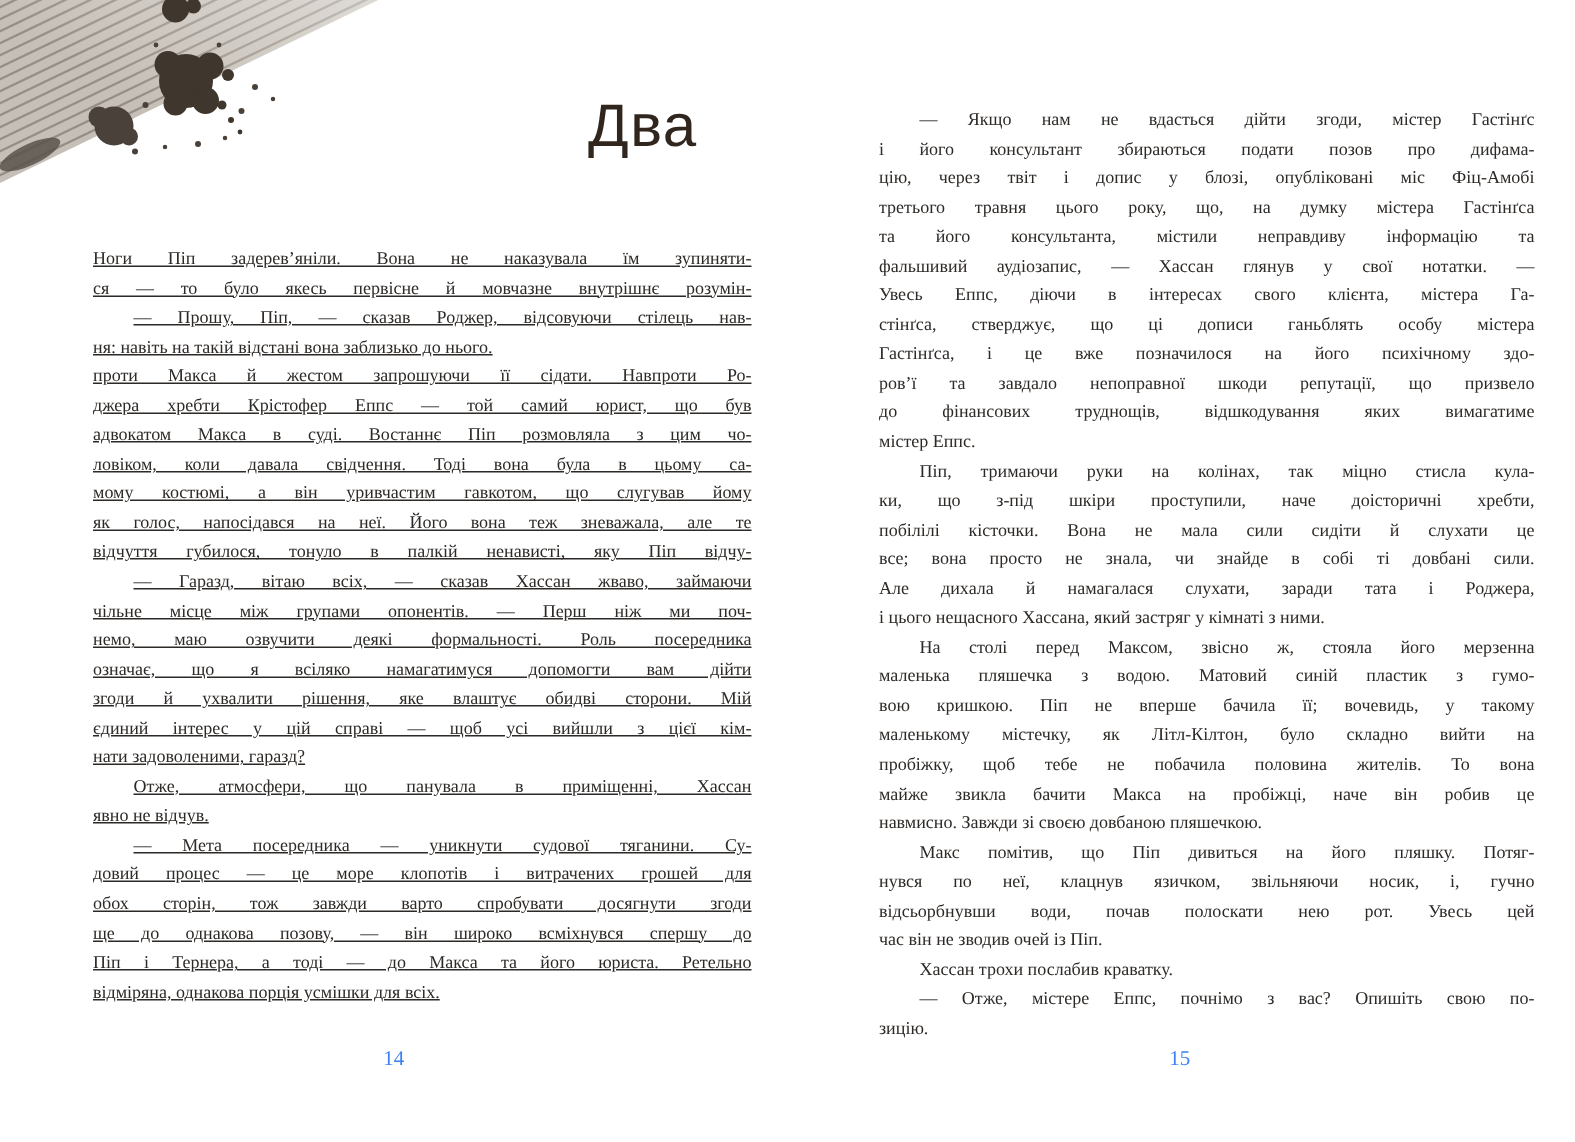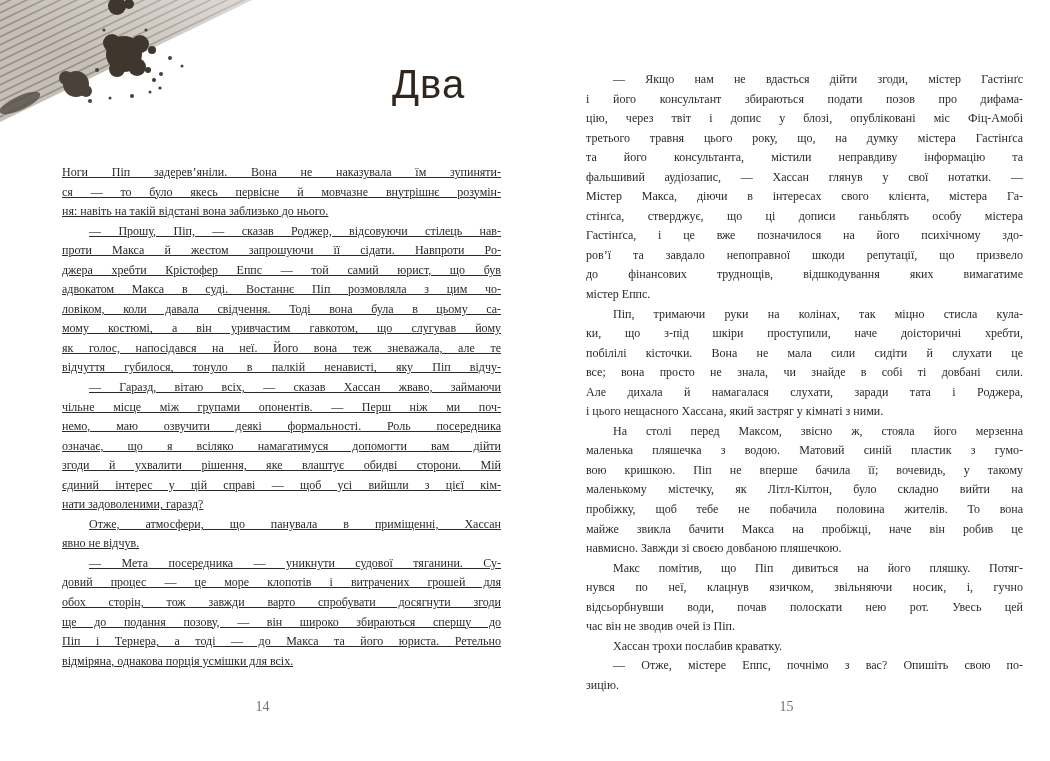--- a/index.html
+++ b/index.html
@@ -37,21 +37,21 @@
   }
   .line.para-start{text-indent:27px;}
   .line.para-start.no-indent{text-indent:0;}
   .line.para-end{text-align-last:left;}
   .page-number{
     position:absolute;
     top:699px;
     width:525px;
     text-align:center;
     font-size:14px;
-    color:#737373;
+    color:#3b82f6;
   }
   .page-number-left{left:0;}
   .page-number-right{left:524px;}
 </style>
 </head>
 <body>
 
 <svg class="corner-art" width="270" height="140" viewBox="0 0 270 140" aria-hidden="true">
   <defs>
     <clipPath id="cornerClip">
@@ -126,54 +126,54 @@
     <circle cx="104" cy="30" r="1.6"></circle>
     <circle cx="146" cy="30" r="1.6"></circle>
   </g>
 </svg>
 
 <div class="chapter-title">Два</div>
 
 <div class="text-col text-col-left" id="left-col">
     <div class="line para-start no-indent">Ноги Піп задерев’яніли. Вона не наказувала їм зупиняти-</div>
     <div class="line">ся — то було якесь первісне й мовчазне внутрішнє розумін-</div>
+    <div class="line para-start">— Прошу, Піп, — сказав Роджер, відсовуючи стілець нав-</div>
     <div class="line para-end">ня: навіть на такій відстані вона заблизько до нього.</div>
-    <div class="line para-start">— Прошу, Піп, — сказав Роджер, відсовуючи стілець нав-</div>
     <div class="line">проти Макса й жестом запрошуючи її сідати. Навпроти Ро-</div>
     <div class="line">джера хребти Крістофер Еппс — той самий юрист, що був</div>
     <div class="line">адвокатом Макса в суді. Востаннє Піп розмовляла з цим чо-</div>
     <div class="line">ловіком, коли давала свідчення. Тоді вона була в цьому са-</div>
     <div class="line">мому костюмі, а він уривчастим гавкотом, що слугував йому</div>
     <div class="line">як голос, напосідався на неї. Його вона теж зневажала, але те</div>
     <div class="line">відчуття губилося, тонуло в палкій ненависті, яку Піп відчу-</div>
     <div class="line para-start">— Гаразд, вітаю всіх, — сказав Хассан жваво, займаючи</div>
     <div class="line">чільне місце між групами опонентів. — Перш ніж ми поч-</div>
     <div class="line">немо, маю озвучити деякі формальності. Роль посередника</div>
     <div class="line">означає, що я всіляко намагатимуся допомогти вам дійти</div>
     <div class="line">згоди й ухвалити рішення, яке влаштує обидві сторони. Мій</div>
     <div class="line">єдиний інтерес у цій справі — щоб усі вийшли з цієї кім-</div>
     <div class="line para-end">нати задоволеними, гаразд?</div>
     <div class="line para-start">Отже, атмосфери, що панувала в приміщенні, Хассан</div>
     <div class="line para-end">явно не відчув.</div>
     <div class="line para-start">— Мета посередника — уникнути судової тяганини. Су-</div>
     <div class="line">довий процес — це море клопотів і витрачених грошей для</div>
     <div class="line">обох сторін, тож завжди варто спробувати досягнути згоди</div>
-    <div class="line">ще до подання позову, — він широко збираються спершу до</div>
+    <div class="line">ще до однакова позову, — він широко всміхнувся спершу до</div>
     <div class="line">Піп і Тернера, а тоді — до Макса та його юриста. Ретельно</div>
     <div class="line para-end">відміряна, однакова порція усмішки для всіх.</div>
   </div>
 
 <div class="text-col text-col-right" id="right-col">
     <div class="line para-start">— Якщо нам не вдасться дійти згоди, містер Гастінґс</div>
     <div class="line">і його консультант збираються подати позов про дифама-</div>
     <div class="line">цію, через твіт і допис у блозі, опубліковані міс Фіц-Амобі</div>
     <div class="line">третього травня цього року, що, на думку містера Гастінґса</div>
     <div class="line">та його консультанта, містили неправдиву інформацію та</div>
     <div class="line">фальшивий аудіозапис, — Хассан глянув у свої нотатки. —</div>
-    <div class="line">Містер Макса, діючи в інтересах свого клієнта, містера Га-</div>
+    <div class="line">Увесь Еппс, діючи в інтересах свого клієнта, містера Га-</div>
     <div class="line">стінґса, стверджує, що ці дописи ганьблять особу містера</div>
     <div class="line">Гастінґса, і це вже позначилося на його психічному здо-</div>
     <div class="line">ров’ї та завдало непоправної шкоди репутації, що призвело</div>
     <div class="line">до фінансових труднощів, відшкодування яких вимагатиме</div>
     <div class="line para-end">містер Еппс.</div>
     <div class="line para-start">Піп, тримаючи руки на колінах, так міцно стисла кула-</div>
     <div class="line">ки, що з-під шкіри проступили, наче доісторичні хребти,</div>
     <div class="line">побілілі кісточки. Вона не мала сили сидіти й слухати це</div>
     <div class="line">все; вона просто не знала, чи знайде в собі ті довбані сили.</div>
     <div class="line">Але дихала й намагалася слухати, заради тата і Роджера,</div>

